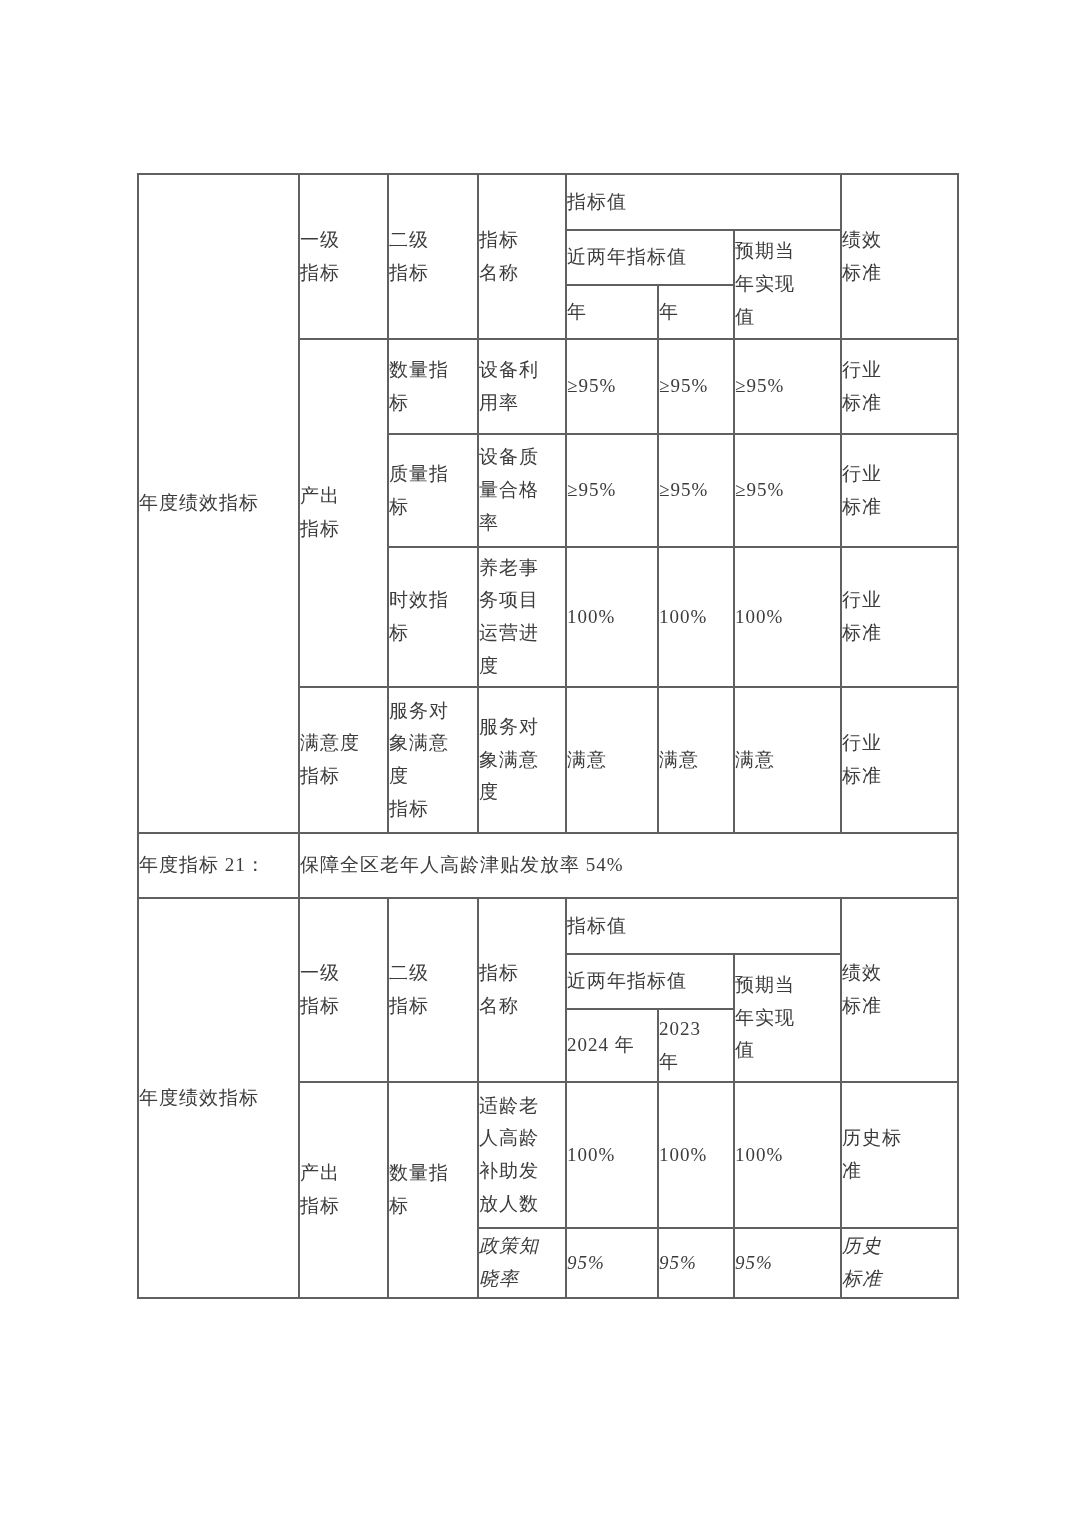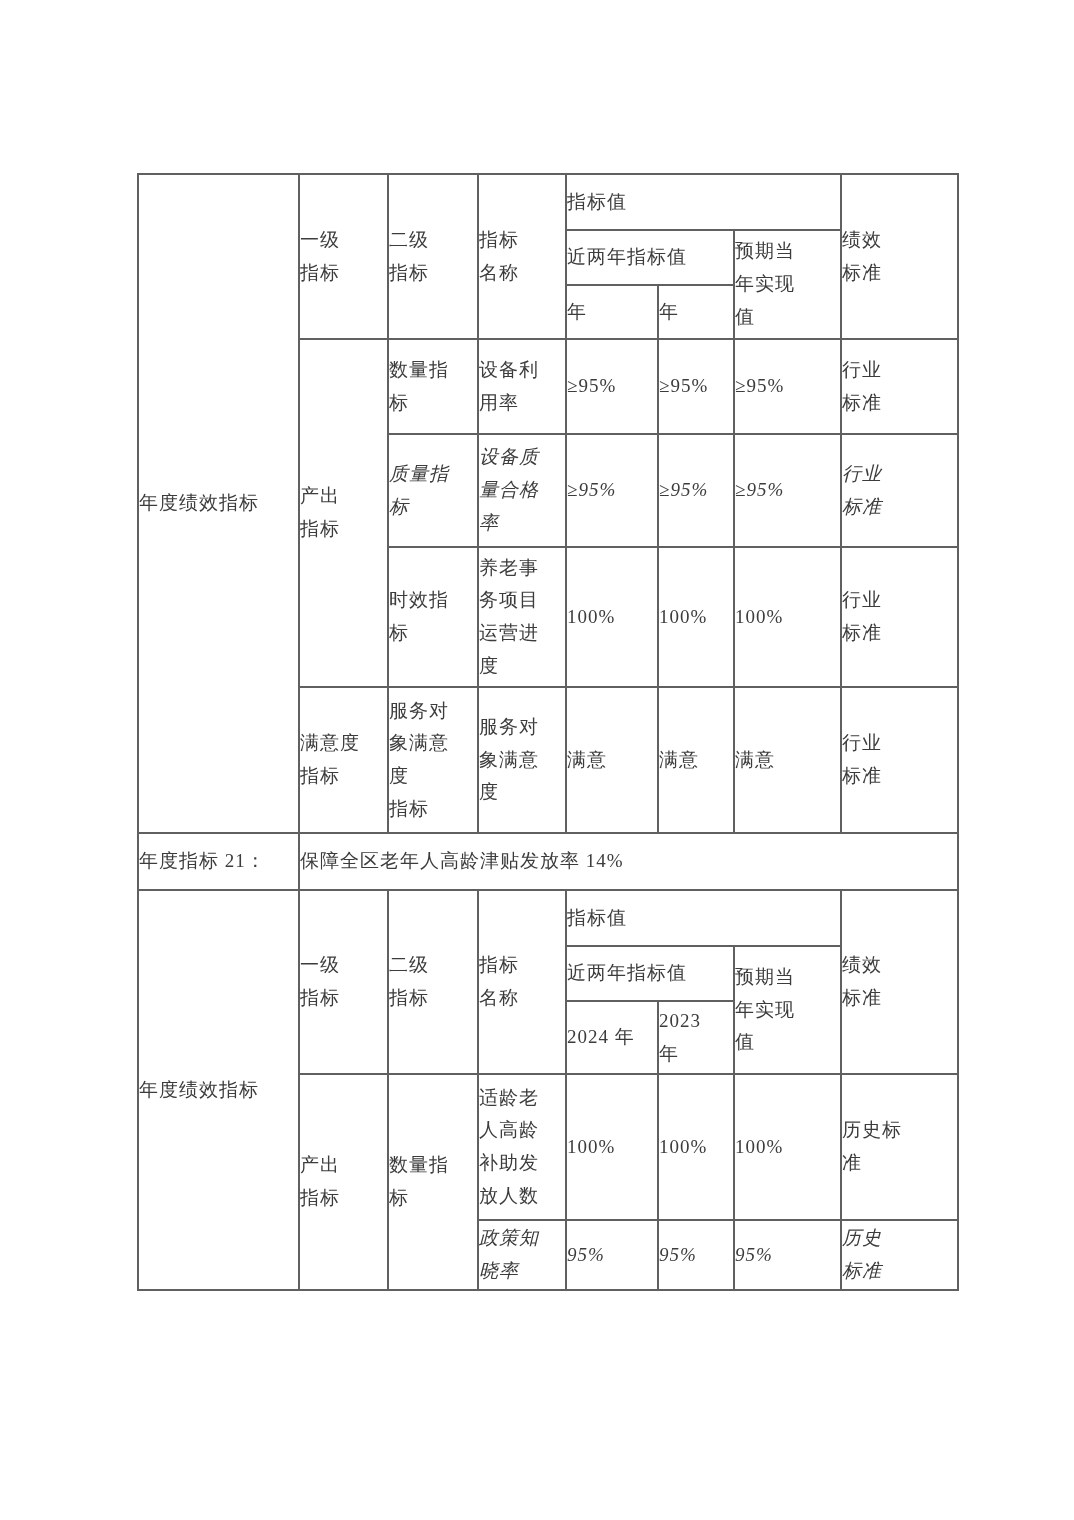--- a/index.html
+++ b/index.html
@@ -34,24 +34,24 @@
     overflow: hidden;
   }
   td.tl {
     text-align: left;
     padding-left: 12px;
   }
   tr.rh56 { height: 56px; }
   tr.rh55 { height: 55px; }
   tr.rh54 { height: 54px; }
   tr.rh95 { height: 95px; }
-  tr.rh114 { height: 113px; font-style: italic; }
+  tr.rh114 { height: 113px; }
   tr.rh140 { height: 140px; }
   tr.rh146 { height: 146px; }
-  tr.rh57 { height: 57px; }
+  tr.rh57 { height: 65px; }
   tr.rh73 { height: 73px; }
   tr.rh70 { height: 70px; font-style: italic; }
 </style>
 </head>
 <body>
 
 <div class="page">
   <table class="grid">
     <colgroup>
       <col style="width:161px">
@@ -139,21 +139,21 @@
 度</td>
         <td>满意</td>
         <td>满意</td>
         <td>满意</td>
         <td>行业
 标准</td>
       </tr>
 
       <tr class="rh57">
         <td class="tl">年度指标 21：</td>
-        <td colspan="7">保障全区老年人高龄津贴发放率 14%</td>
+        <td colspan="7">保障全区老年人高龄津贴发放率 54%</td>
       </tr>
 
       <tr class="rh56">
         <td rowspan="5">年度绩效指标</td>
         <td rowspan="3">一级
 指标</td>
         <td rowspan="3">二级
 指标</td>
         <td rowspan="3">指标
 名称</td>

